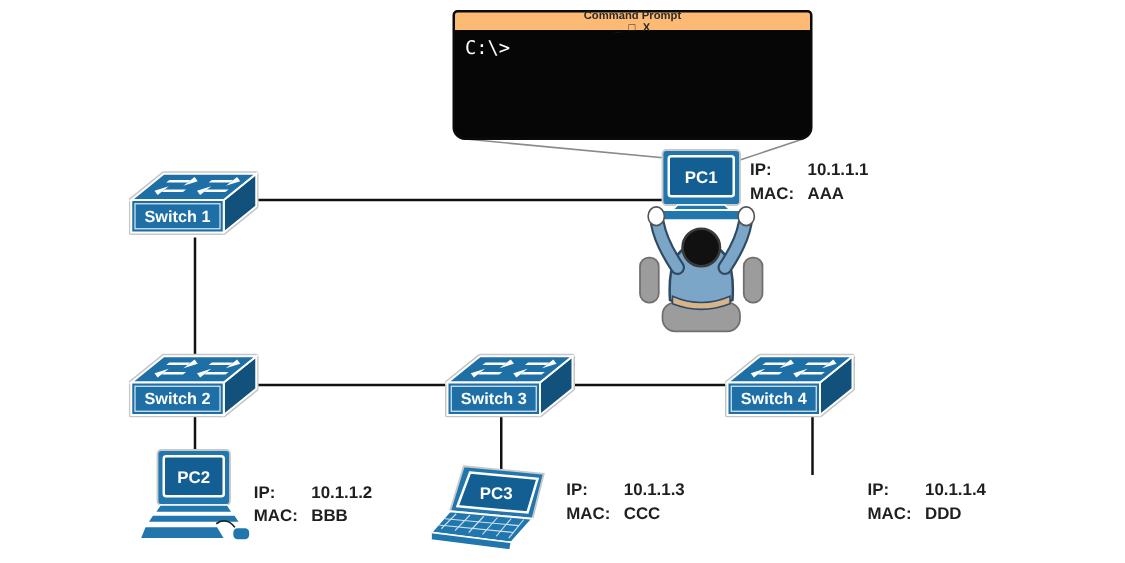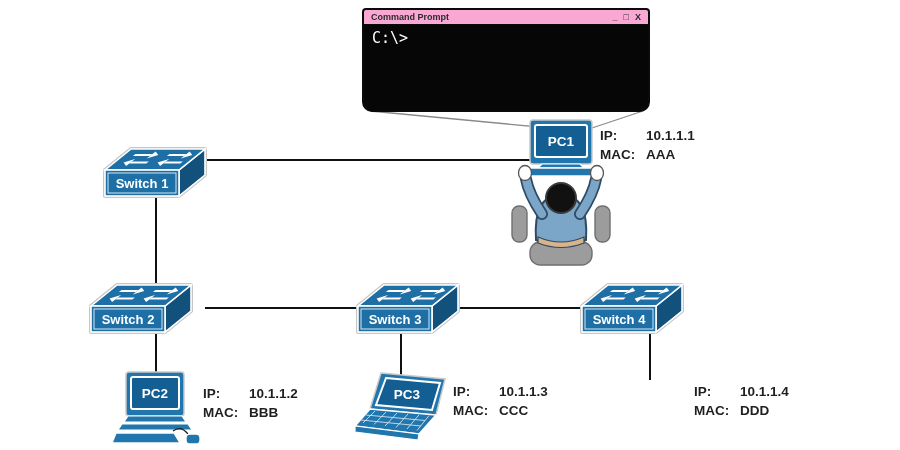--- a/index.html
+++ b/index.html
@@ -4,23 +4,23 @@
 <style>
   html,body{margin:0;padding:0;background:#fff;}
   .stage{position:relative;width:900px;height:450px;background:#ffffff;overflow:hidden;
          font-family:"Liberation Sans",sans-serif;}
   
   .lines{position:absolute;left:0;top:0;z-index:1;}
   
   .terminal{position:absolute;left:362px;top:8px;width:288px;height:104px;z-index:3;
             background:#060606;border:2px solid #0a0a0a;border-radius:4px 4px 10px 10px;
             box-sizing:border-box;}
-  .titlebar{height:14px;background:#f9a8d4;border-bottom:1px solid #0a0a0a;
-            display:flex;align-items:center;justify-content:space-between;
-            padding:0 7px;border-radius:2px 2px 0 0;}
+  .titlebar{height:14px;background:#fdba74;border-bottom:1px solid #0a0a0a;
+            display:flex;align-items:center;justify-content:center;
+            padding:0 7px;border-radius:2px 2px 0 0;flex-direction:column;}
   .title{font-size:9px;font-weight:bold;color:#2a2a2a;}
   .controls{display:flex;gap:6px;font-size:9px;font-weight:bold;color:#2a2a2a;}
   .controls span{cursor:default;line-height:10px;}
   .termbody{color:#ffffff;font-family:"DejaVu Sans Mono",monospace;font-size:15px;
             padding:4px 8px;}
   
   .node{position:absolute;z-index:2;text-decoration:underline;}
   .switch{width:104px;height:54px;}
   .swlabel{fill:#fff;font-size:13px;font-weight:600;text-anchor:middle;
            font-family:"Liberation Sans",sans-serif;}
@@ -56,42 +56,42 @@
         <span>_</span>
         <span>□</span>
         <span>X</span>
       </span>
     </div>
     <div class="termbody">
       <span>C:\&gt;</span>
     </div>
   </div>
 
-  <div class="node switch" style="left:103px;top:144px">
+  <div class="node switch" style="left:103px;top:134px">
     <svg viewBox="0 0 104 54" width="104" height="54">
       <polygon points="2,26 28,5 102,5 102,31 76,52 2,52" fill="none" stroke="#c6c6c6" stroke-width="4" stroke-linejoin="round"></polygon>
       <polygon points="76,26 102,5 102,31 76,52" fill="#11517c" stroke="#fff" stroke-width="1.6"></polygon>
       <polygon points="2,26 28,5 102,5 76,26" fill="#1d6fa5" stroke="#fff" stroke-width="1.6"></polygon>
       <rect x="2" y="26" width="74" height="26" fill="#1d6fa5" stroke="#fff" stroke-width="1.6"></rect>
       <rect x="5" y="29" width="68" height="20" fill="none" stroke="#d8e8f3" stroke-width="1"></rect>
       <g transform="translate(2,26) skewX(-52)" stroke="#fff" stroke-width="2" fill="#fff">
         <line x1="10" y1="-15" x2="27" y2="-15"></line>
           <polygon points="27,-18.5 34,-15 27,-11.5" stroke="none"></polygon>
         <line x1="16" y1="-7.5" x2="33" y2="-7.5"></line>
           <polygon points="16,-11 9,-7.5 16,-4" stroke="none"></polygon>
         <line x1="44" y1="-15" x2="61" y2="-15"></line>
           <polygon points="61,-18.5 68,-15 61,-11.5" stroke="none"></polygon>
         <line x1="50" y1="-7.5" x2="67" y2="-7.5"></line>
           <polygon points="50,-11 43,-7.5 50,-4" stroke="none"></polygon>
       </g>
       <text x="39" y="43.5" class="swlabel">Switch 1</text>
     </svg>
   </div>
 
-  <div class="node switch" style="left:89px;top:280px">
+  <div class="node switch" style="left:103px;top:280px">
     <svg viewBox="0 0 104 54" width="104" height="54">
       <polygon points="2,26 28,5 102,5 102,31 76,52 2,52" fill="none" stroke="#c6c6c6" stroke-width="4" stroke-linejoin="round"></polygon>
       <polygon points="76,26 102,5 102,31 76,52" fill="#11517c" stroke="#fff" stroke-width="1.6"></polygon>
       <polygon points="2,26 28,5 102,5 76,26" fill="#1d6fa5" stroke="#fff" stroke-width="1.6"></polygon>
       <rect x="2" y="26" width="74" height="26" fill="#1d6fa5" stroke="#fff" stroke-width="1.6"></rect>
       <rect x="5" y="29" width="68" height="20" fill="none" stroke="#d8e8f3" stroke-width="1"></rect>
       <g transform="translate(2,26) skewX(-52)" stroke="#fff" stroke-width="2" fill="#fff">
         <line x1="10" y1="-15" x2="27" y2="-15"></line>
           <polygon points="27,-18.5 34,-15 27,-11.5" stroke="none"></polygon>
         <line x1="16" y1="-7.5" x2="33" y2="-7.5"></line>
@@ -166,34 +166,34 @@
 
       <path d="M34,96 C26,84 20,72 18,61" fill="none" stroke="#2f4a63" stroke-width="12" stroke-linecap="round"></path>
       <path d="M34,96 C26,84 20,72 18,61" fill="none" stroke="#7ca6c7" stroke-width="8.5" stroke-linecap="round"></path>
       <path d="M72,96 C80,84 86,72 88,61" fill="none" stroke="#2f4a63" stroke-width="12" stroke-linecap="round"></path>
       <path d="M72,96 C80,84 86,72 88,61" fill="none" stroke="#7ca6c7" stroke-width="8.5" stroke-linecap="round"></path>
       <ellipse cx="17" cy="55" rx="6.5" ry="7.5" fill="#fff" stroke="#555" stroke-width="1.3"></ellipse>
       <ellipse cx="89" cy="55" rx="6.5" ry="7.5" fill="#fff" stroke="#555" stroke-width="1.3"></ellipse>
     </svg>
   </div>
 
-  <div class="node" style="left:112px;top:370px;width:100px;height:78px">
+  <div class="node" style="left:112px;top:358px;width:100px;height:78px">
     <svg viewBox="0 0 100 78" width="100" height="78">
       <rect x="14" y="2" width="58" height="44" rx="3" fill="#2176ad" stroke="#c9c9c9" stroke-width="1.5"></rect>
       <rect x="19" y="7" width="48" height="32" rx="2" fill="#135e93" stroke="#fff" stroke-width="2"></rect>
       <text x="43" y="28" class="pclabel">PC2</text>
       <polygon points="16,46 70,46 74,52 12,52" fill="#2176ad" stroke="#fff" stroke-width="1.2"></polygon>
       <polygon points="10,54 76,54 80,60 6,60" fill="#2176ad" stroke="#fff" stroke-width="1.2"></polygon>
       <polygon points="4,63 62,63 68,73 0,73" fill="#2176ad" stroke="#fff" stroke-width="1.4"></polygon>
       <path d="M76,64 q-7,-9 -15,-3" fill="none" stroke="#1a1a1a" stroke-width="1.3"></path>
       <rect x="74" y="64" width="14" height="10" rx="4" fill="#2176ad" stroke="#fff" stroke-width="1.3"></rect>
     </svg>
   </div>
 
-  <div class="node" style="left:355px;top:372px;width:100px;height:72px">
+  <div class="node" style="left:345px;top:372px;width:100px;height:72px">
     <svg viewBox="0 0 100 72" width="100" height="72">
       <polygon points="26,1 90,7 81,43 15,37" fill="#2176ad" stroke="#c9c9c9" stroke-width="1.5"></polygon>
       <polygon points="31,6 85,11 77,38 21,33" fill="#135e93" stroke="#fff" stroke-width="2"></polygon>
       <text x="52" y="27" class="pclabel">PC3</text>
       <polygon points="15,37 81,43 64,62 0,54" fill="#2176ad" stroke="#fff" stroke-width="1.5"></polygon>
       <g stroke="#cfe2ef" stroke-width="0.9">
         <line x1="20" y1="39" x2="8" y2="51"></line>
           <line x1="31" y1="40" x2="19" y2="52.5"></line>
         <line x1="42" y1="41" x2="30" y2="54"></line>
           <line x1="53" y1="42" x2="41" y2="55.5"></line>

